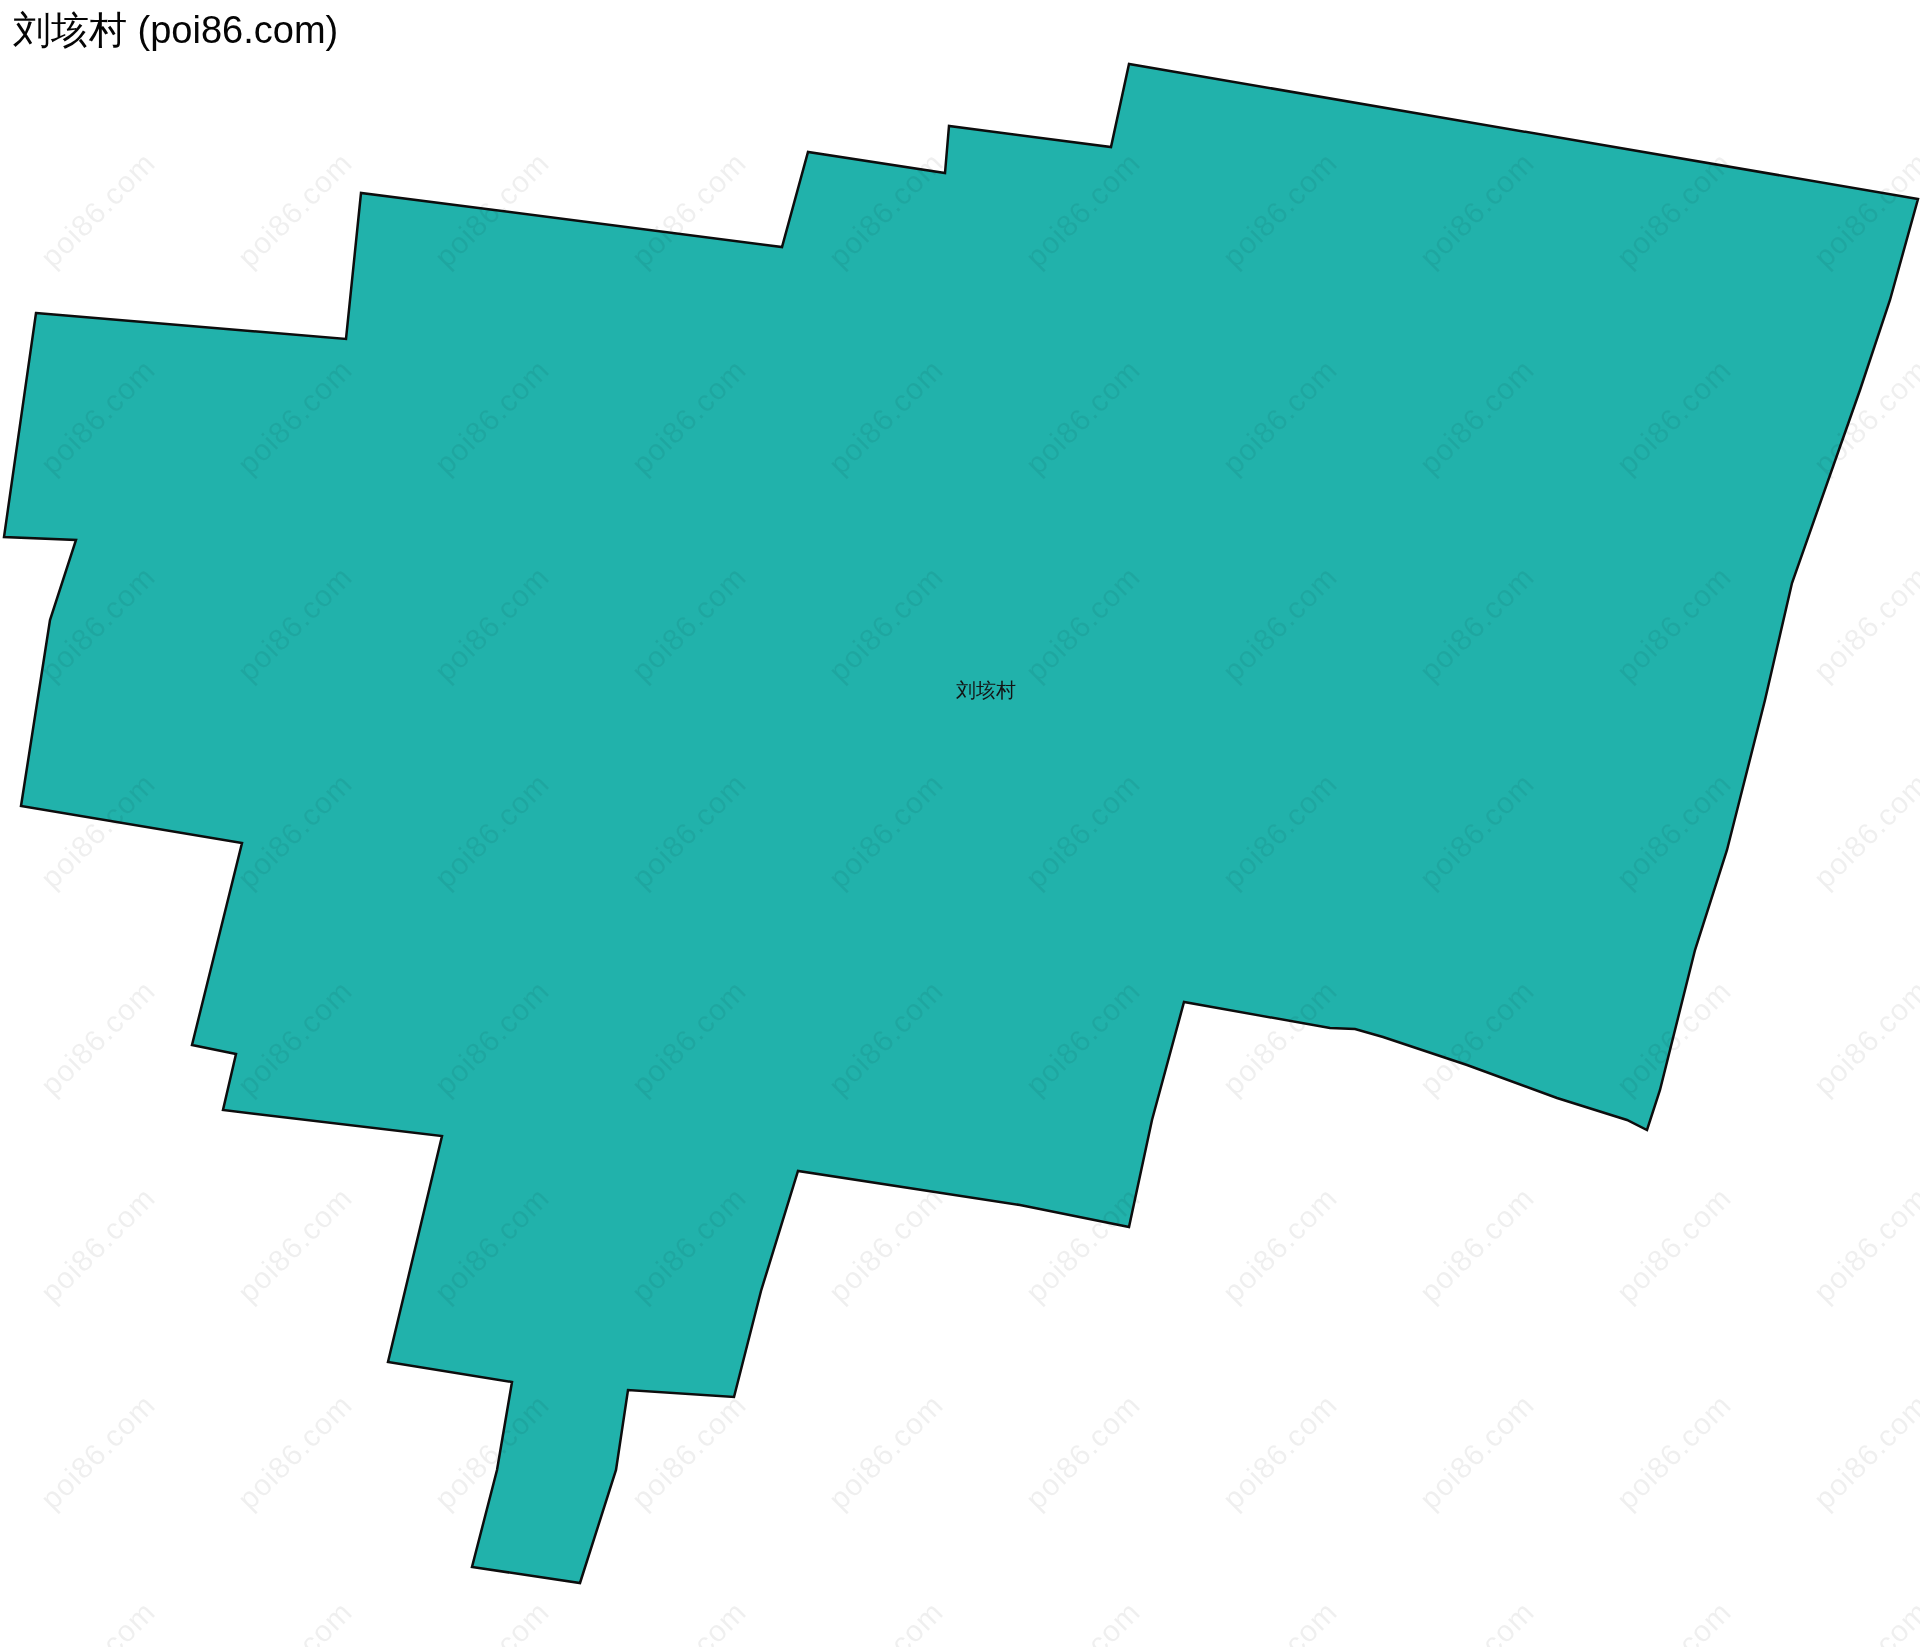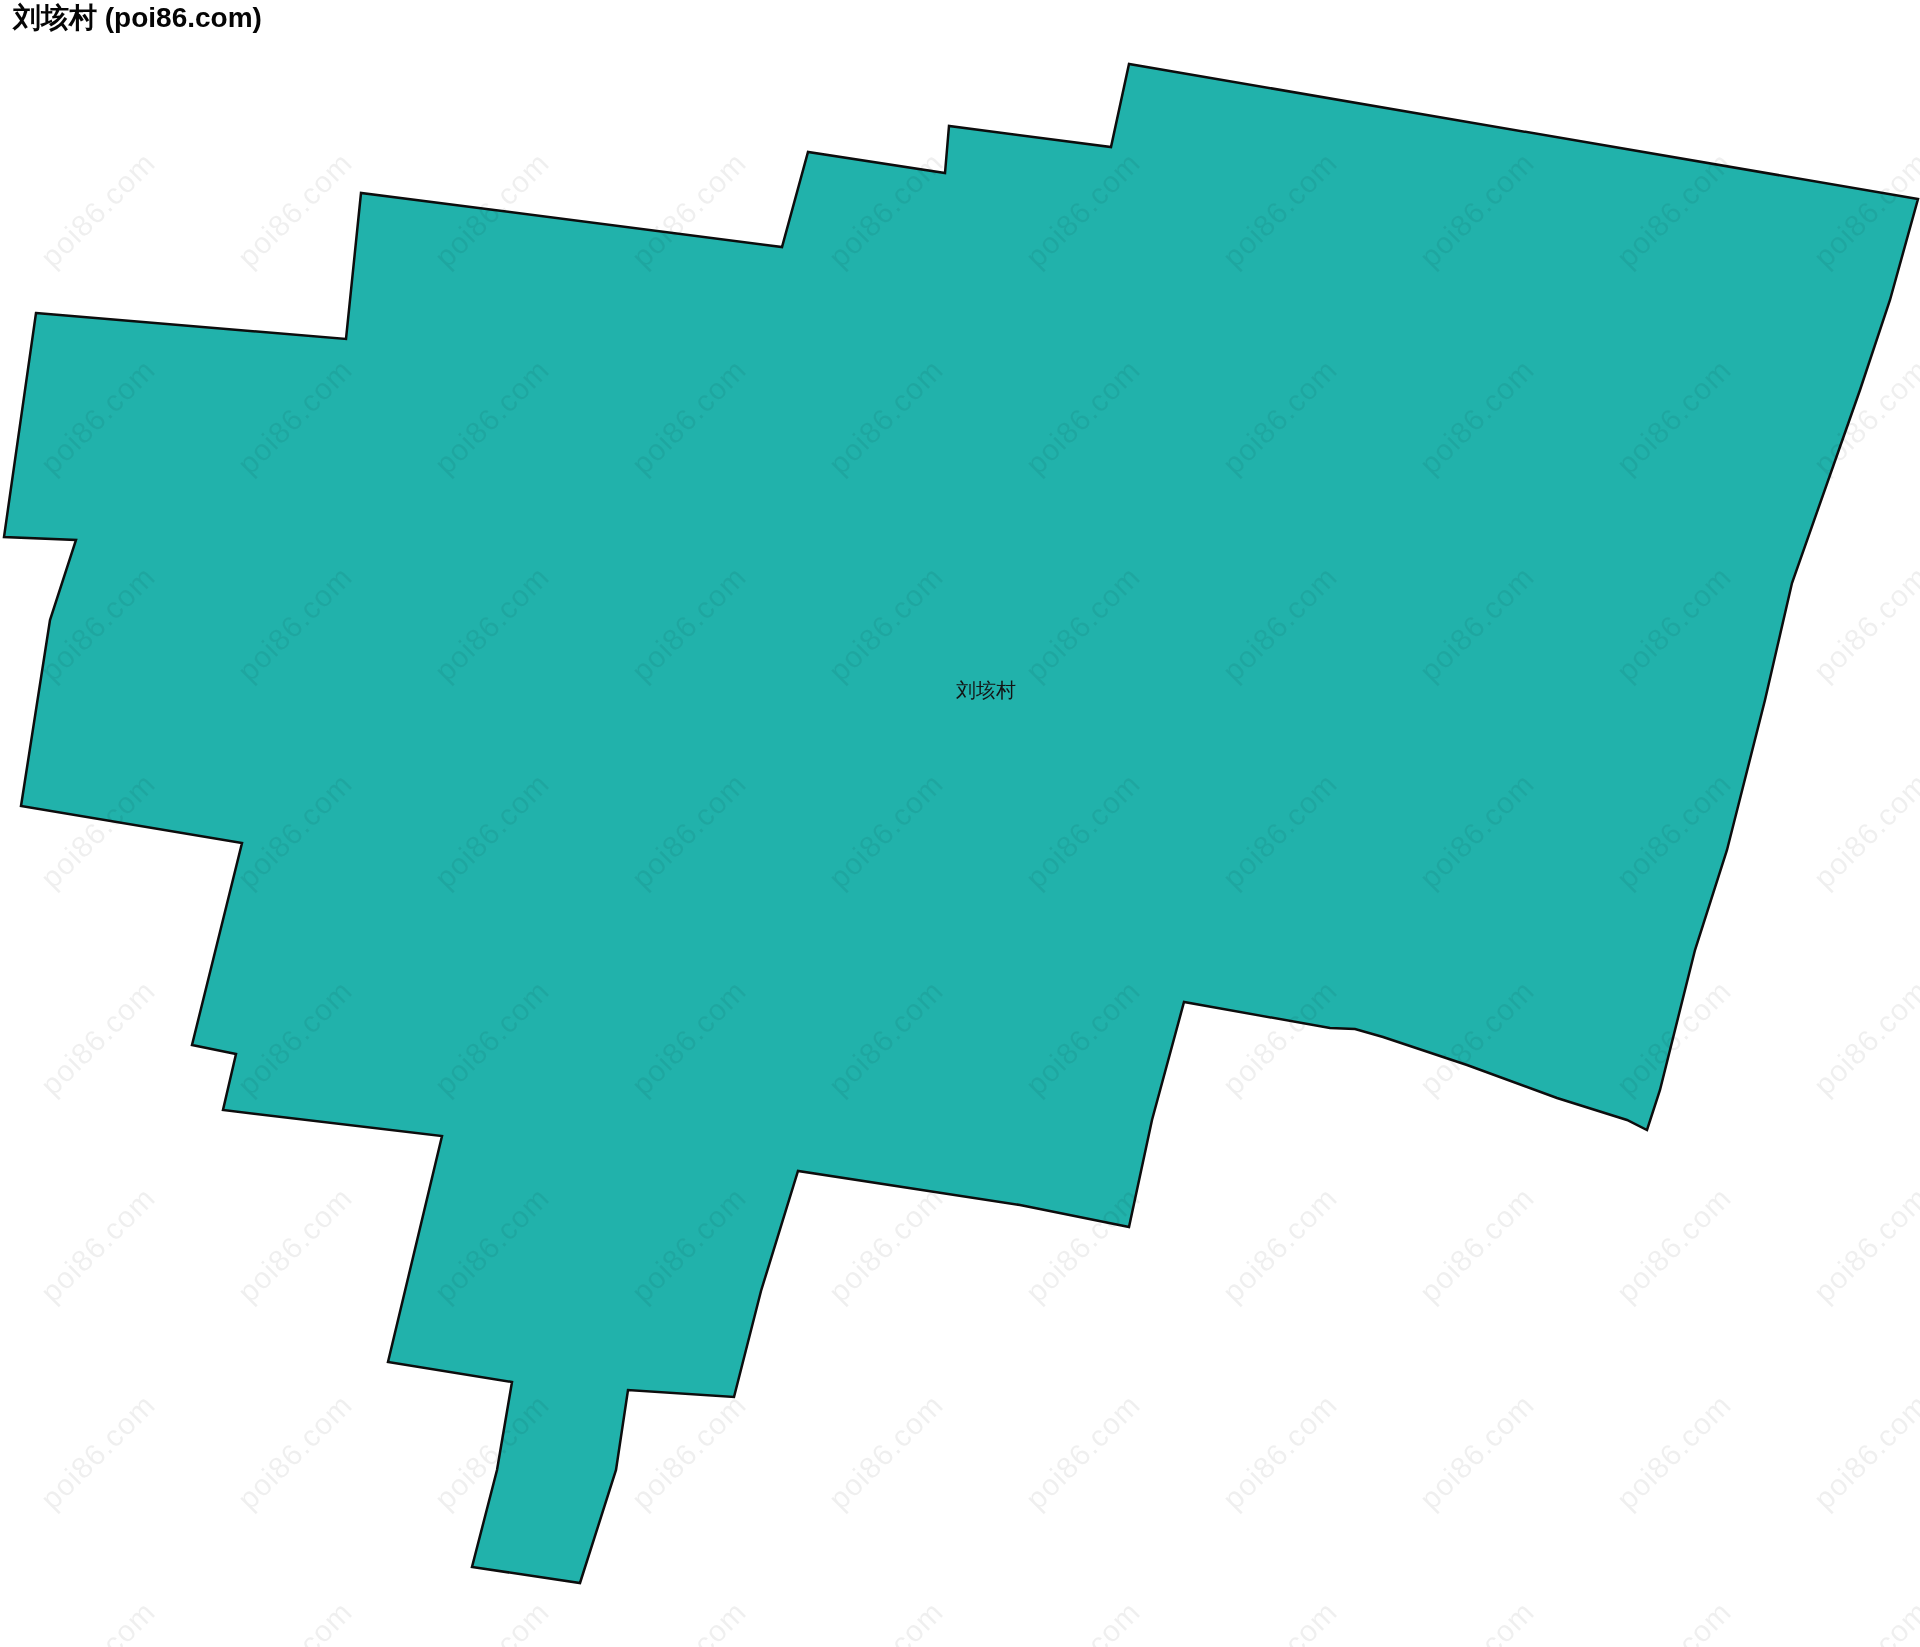--- a/index.html
+++ b/index.html
@@ -38,25 +38,25 @@
     transform: translate(-50%, -50%) rotate(-45deg);
     font-size: 30px;
     letter-spacing: 1px;
     color: rgba(0, 0, 0, 0.062);
     white-space: nowrap;
     user-select: none;
   }
   .page-title {
     position: absolute;
     left: 13px;
-    top: 1px;
+    top: 8px;
     z-index: 3;
-    font-size: 28px;
+    font-size: 38px;
     line-height: 1.2;
-    font-weight: 700;
+    font-weight: 400;
     color: #050505;
     white-space: nowrap;
   }
   .region-label {
     position: absolute;
     left: 986px;
     top: 690px;
     transform: translate(-50%, -50%);
     z-index: 3;
     font-size: 20px;

